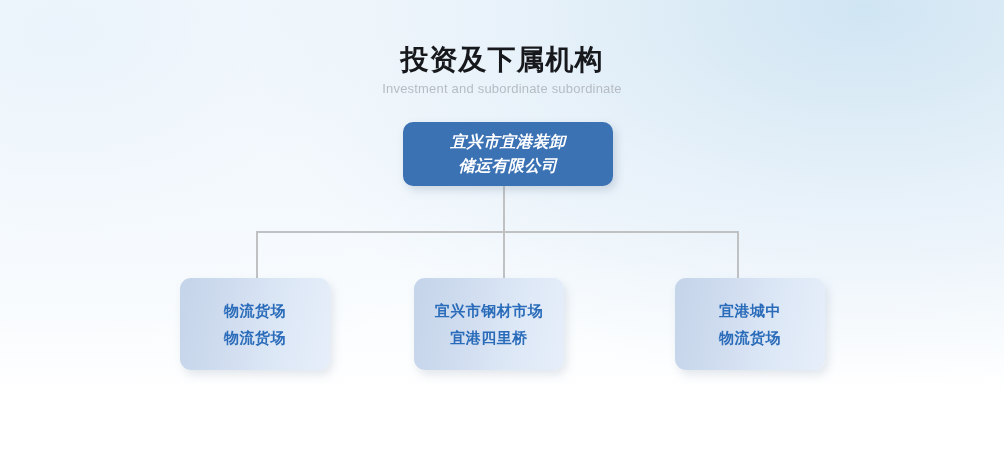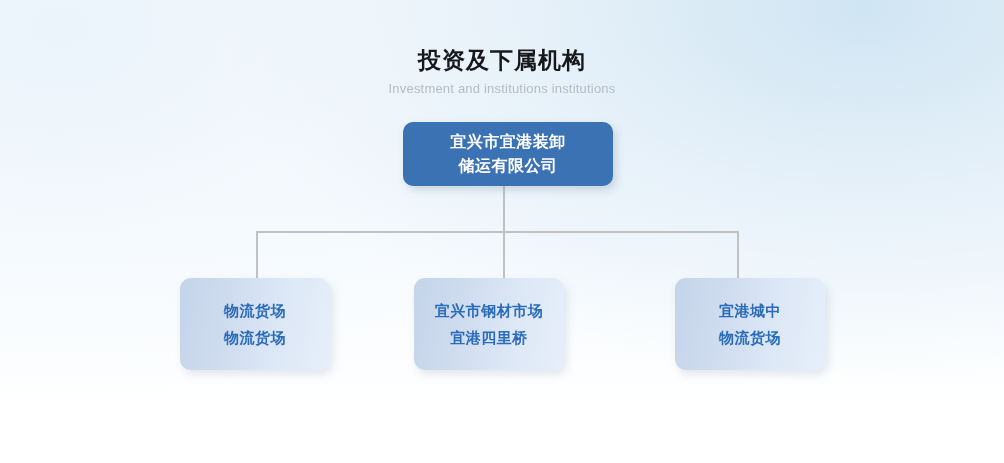--- a/index.html
+++ b/index.html
@@ -26,21 +26,21 @@
 
   
   .header {
     position: absolute;
     left: 0;
     top: 44px;
     width: 1004px;
     text-align: center;
   }
   .title {
-    font-size: 23px;
+    font-size: 28px;
     font-weight: bold;
     color: #16181c;
     letter-spacing: 1px;
     line-height: 32px;
     margin: 0;
     text-align: center;
   }
   .subtitle {
     margin: 4px 0 0 0;
     font-size: 13px;
@@ -91,20 +91,21 @@
     justify-content: center;
     box-sizing: border-box;
   }
   .node-root .node-line {
     color: #ffffff;
     font-size: 16px;
     font-weight: bold;
     line-height: 24px;
     letter-spacing: 0.5px;
     text-align: center;
+    font-style: italic;
   }
 
   
   .node-child {
     position: absolute;
     top: 278px;
     width: 150px;
     height: 92px;
     border-radius: 11px;
     background: linear-gradient(100deg, #c4d4e9 0%, #cfdcef 32%, #dde8f6 66%, #e6eefa 100%);
@@ -127,21 +128,21 @@
     text-align: center;
   }
 </style>
 </head>
 <body>
 
 <div id="stage">
 
   <div class="header">
     <h1 class="title">投资及下属机构</h1>
-    <p class="subtitle">Investment and institutions institutions</p>
+    <p class="subtitle">Investment and subordinate subordinate</p>
   </div>
 
   <div class="connectors">
     <div class="line line-v stem"></div>
     <div class="line line-h bus"></div>
     <div class="line line-v drop-left"></div>
     <div class="line line-v drop-mid"></div>
     <div class="line line-v drop-right"></div>
   </div>
 

